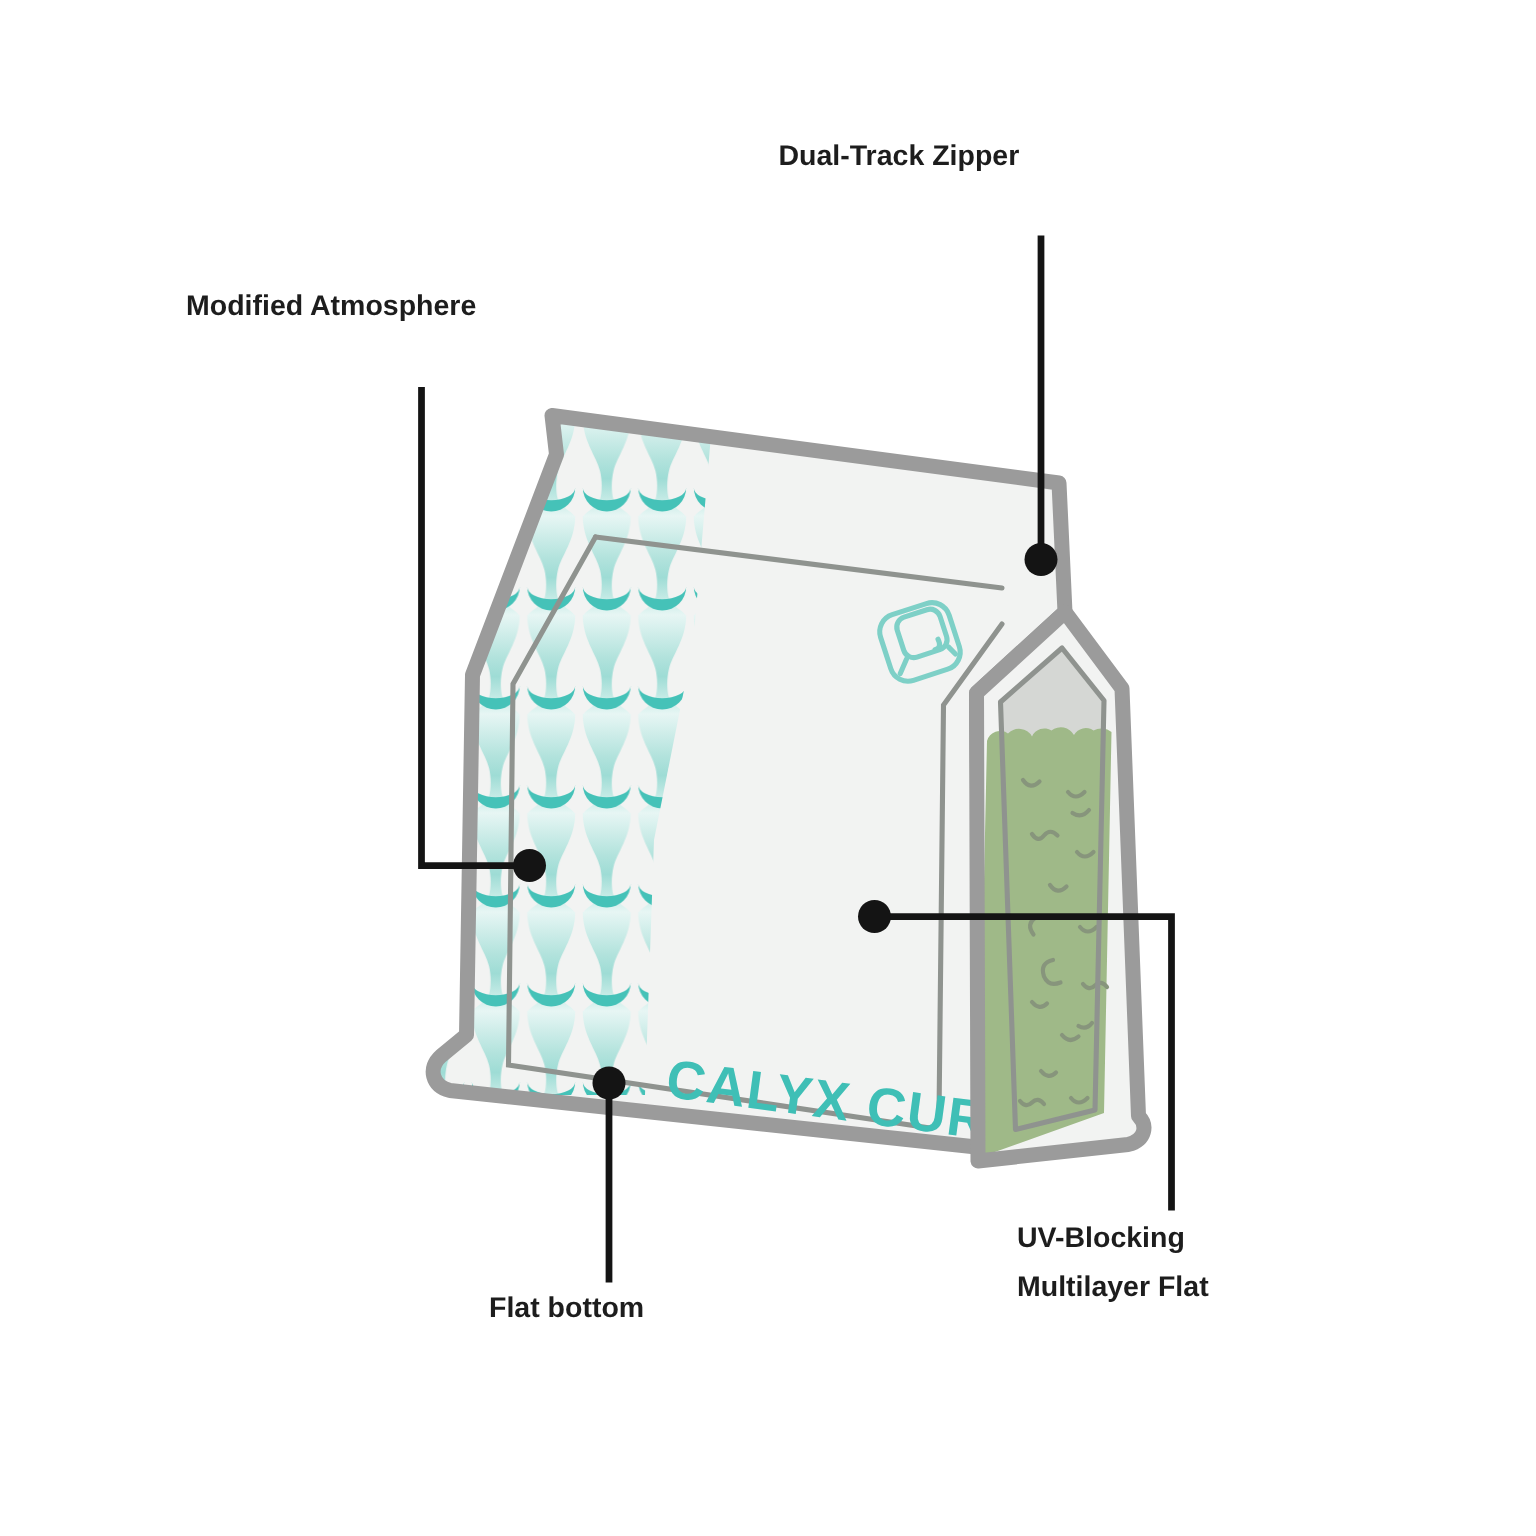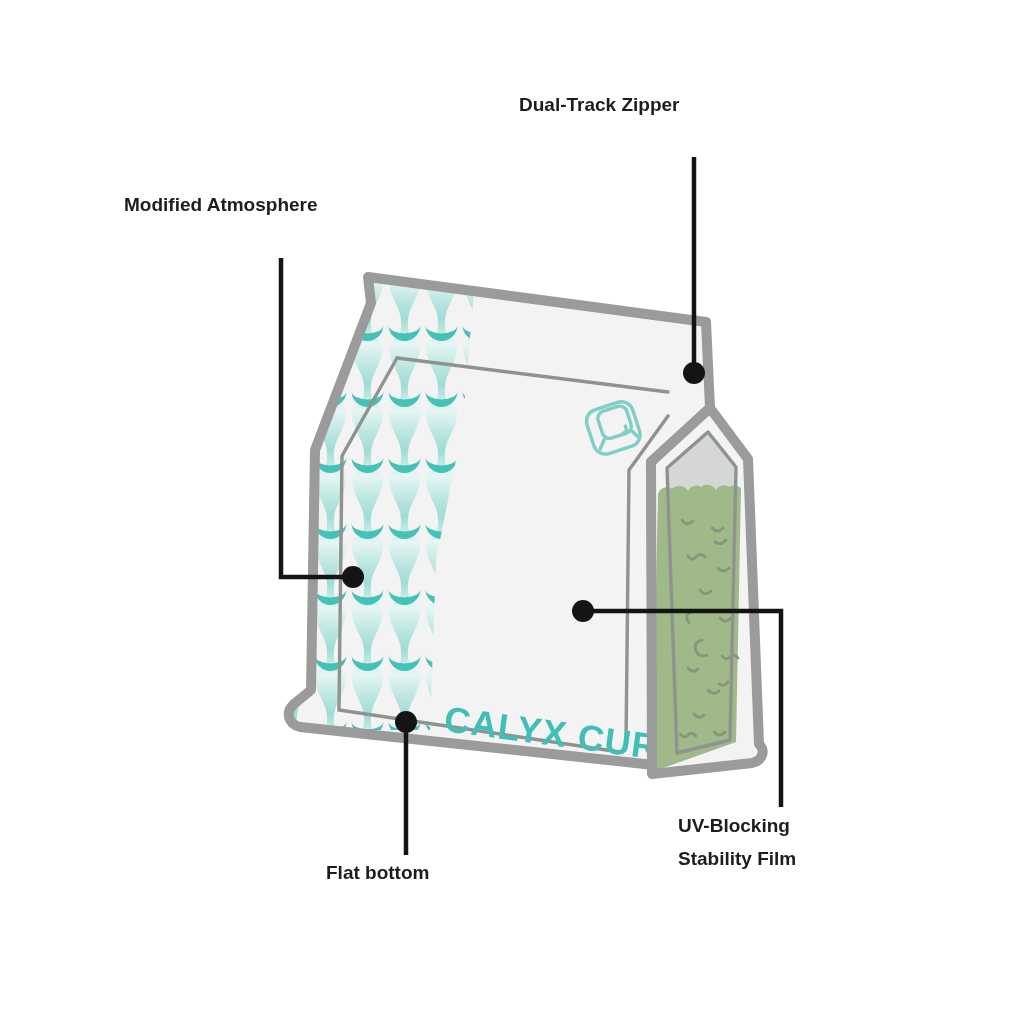--- a/index.html
+++ b/index.html
@@ -134,16 +134,16 @@
   <div class="lbl" id="lbl-atmosphere">
     <span>Modified Atmosphere</span>
   </div>
 
   <div class="lbl" id="lbl-flat">
     <span>Flat bottom</span>
   </div>
 
   <div class="lbl" id="lbl-uv">
     <span>UV-Blocking</span>
-    <span>Stability Film</span>
+    <span>Multilayer Flat</span>
   </div>
 
 </div>
 
 </body></html>

